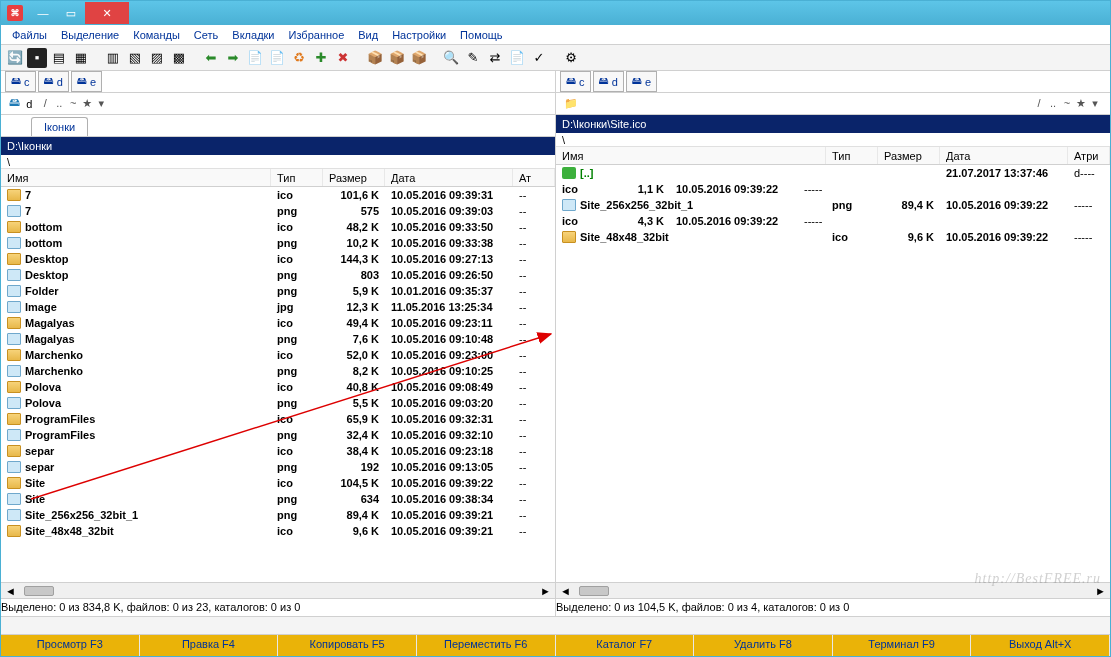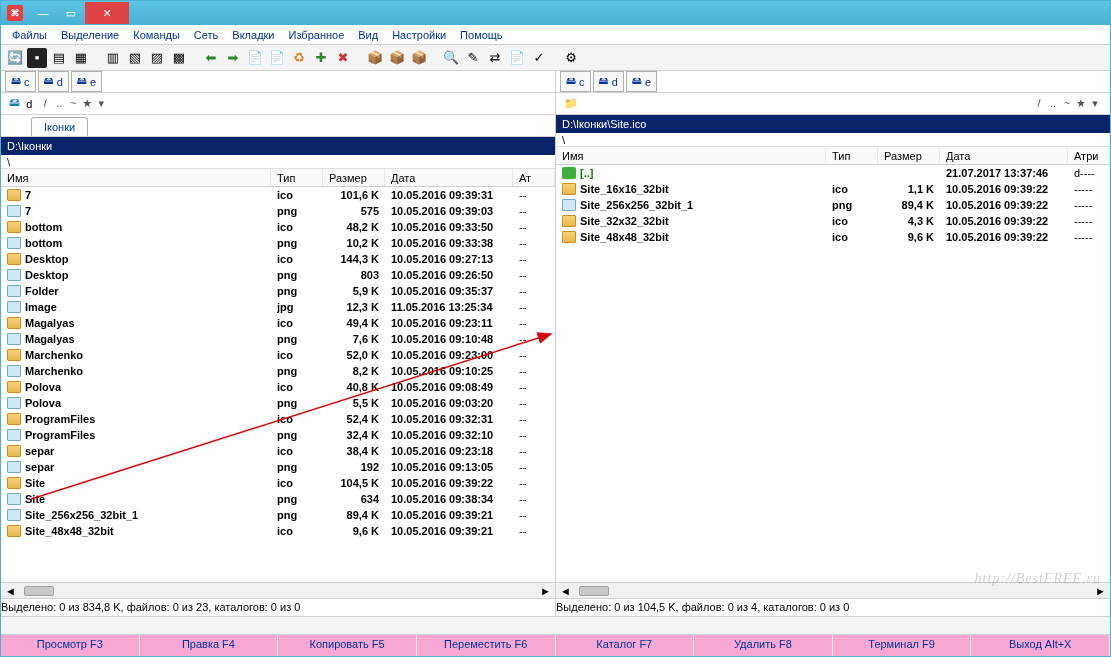--- a/index.html
+++ b/index.html
@@ -45,21 +45,21 @@
 .filerow .cell.date { width: 128px; font-weight: bold; }
 .filerow .cell.attr { width: 42px; }
 .filerow .fname { font-weight: bold; }
 .filerow.updir .fname { color: #008000; }
 .filerow .ficon { display: inline-block; width: 14px; height: 12px; border-radius: 1px; }
 .ficon.ico { background: linear-gradient(#f7d37a, #e8b84a); border: 1px solid #c89020; }
 .ficon.png, .ficon.jpg { background: #cee8f7; border: 1px solid #6fa8cc; position: relative; }
 .ficon.up { background: #3cb03c; border-radius: 2px; }
 .selbar { height: 18px; padding: 2px 0; border-top: 1px solid #d0d0d0; background: #fff; }
 .bottombar { border-top: 1px solid #d0d0d0; background: #f4f4f4; height: 18px; }
-.fnkeys { display: flex; border-top: 1px solid #d0d0d0; height: 22px; background: #f9a8d4; }
+.fnkeys { display: flex; border-top: 1px solid #d0d0d0; height: 22px; background: #eab308; }
 .fnkey { flex: 1; text-align: center; padding: 3px; color: #003399; cursor: pointer; border-right: 1px solid #e8e8e8; }
 .hscroll { height: 16px; background: #f0f0f0; border-top: 1px solid #d0d0d0; display: flex; align-items: center; }
 .hscroll .thumb { background: #c8c8c8; height: 10px; width: 30px; margin-left: 4px; border: 1px solid #a0a0a0; border-radius: 2px; }
 .arrow-overlay { position: absolute; pointer-events: none; z-index: 100; }
 .watermark { position: absolute; right: 10px; bottom: 70px; color: rgba(120,120,120,0.35); font-size: 14px; font-style: italic; font-family: Georgia, serif; letter-spacing: 1px; }
 </style>
 </head>
 <body>
 
 <div class="titlebar">
@@ -209,21 +209,21 @@
           <div class="cell date">10.05.2016 09:26:50</div>
           <div class="cell attr">--</div>
         </div>
         <div class="filerow">
           <div class="cell name">
             <span class="ficon png"></span>
             <span class="fname">Folder</span>
           </div>
           <div class="cell type" style="font-weight:bold;">png</div>
           <div class="cell size">5,9 K</div>
-          <div class="cell date">10.05.2016 09:35:37</div>
+          <div class="cell date">10.01.2016 09:35:37</div>
           <div class="cell attr">--</div>
         </div>
         <div class="filerow">
           <div class="cell name">
             <span class="ficon jpg"></span>
             <span class="fname">Image</span>
           </div>
           <div class="cell type" style="font-weight:bold;">jpg</div>
           <div class="cell size">12,3 K</div>
           <div class="cell date">11.05.2016 13:25:34</div>
@@ -288,21 +288,21 @@
           <div class="cell size">5,5 K</div>
           <div class="cell date">10.05.2016 09:03:20</div>
           <div class="cell attr">--</div>
         </div>
         <div class="filerow">
           <div class="cell name">
             <span class="ficon ico"></span>
             <span class="fname">ProgramFiles</span>
           </div>
           <div class="cell type" style="font-weight:bold;">ico</div>
-          <div class="cell size">52,4 K</div>
+          <div class="cell size">65,9 K</div>
           <div class="cell date">10.05.2016 09:32:31</div>
           <div class="cell attr">--</div>
         </div>
         <div class="filerow">
           <div class="cell name">
             <span class="ficon png"></span>
             <span class="fname">ProgramFiles</span>
           </div>
           <div class="cell type" style="font-weight:bold;">png</div>
           <div class="cell size">32,4 K</div>
@@ -406,44 +406,36 @@
             <span class="fname">[..]</span>
           </div>
           <div class="cell type" style="font-weight:bold;"></div>
           <div class="cell size">
             <dir></dir>
           </div>
           <div class="cell date">21.07.2017 13:37:46</div>
           <div class="cell attr">d----</div>
         </div>
         <div class="filerow">
-          <div class="cell name">
-            <span class="ficon ico"></span>
-            <span class="fname">Site_16x16_32bit</span>
-          </div>
           <div class="cell type" style="font-weight:bold;">ico</div>
           <div class="cell size">1,1 K</div>
           <div class="cell date">10.05.2016 09:39:22</div>
           <div class="cell attr">-----</div>
         </div>
         <div class="filerow">
           <div class="cell name">
             <span class="ficon png"></span>
             <span class="fname">Site_256x256_32bit_1</span>
           </div>
           <div class="cell type" style="font-weight:bold;">png</div>
           <div class="cell size">89,4 K</div>
           <div class="cell date">10.05.2016 09:39:22</div>
           <div class="cell attr">-----</div>
         </div>
         <div class="filerow">
-          <div class="cell name">
-            <span class="ficon ico"></span>
-            <span class="fname">Site_32x32_32bit</span>
-          </div>
           <div class="cell type" style="font-weight:bold;">ico</div>
           <div class="cell size">4,3 K</div>
           <div class="cell date">10.05.2016 09:39:22</div>
           <div class="cell attr">-----</div>
         </div>
         <div class="filerow">
           <div class="cell name">
             <span class="ficon ico"></span>
             <span class="fname">Site_48x48_32bit</span>
           </div>

